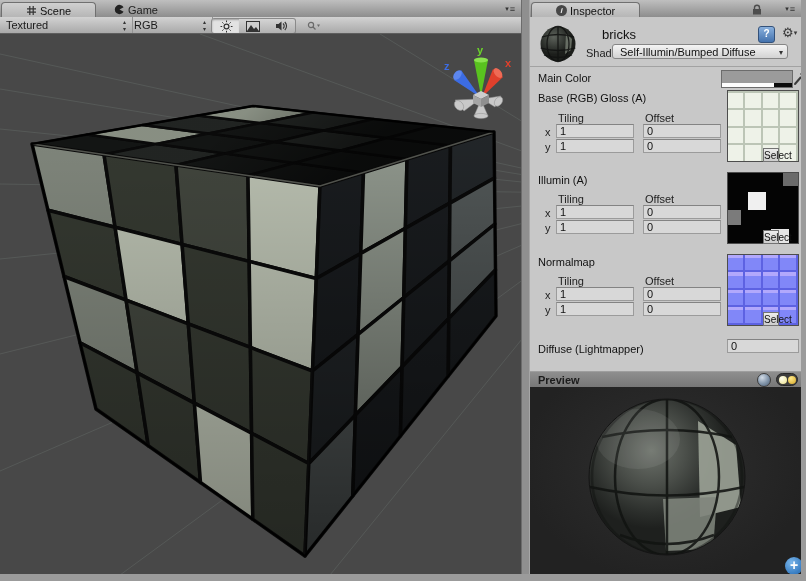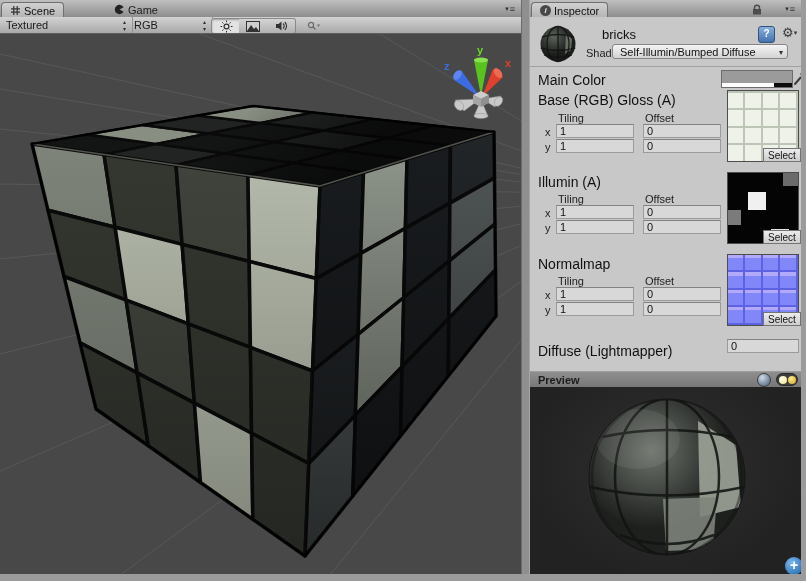--- a/index.html
+++ b/index.html
@@ -4,55 +4,55 @@
 <style>
   html,body{margin:0;padding:0;background:#6f6f6f;}
   #app{position:relative;width:806px;height:581px;overflow:hidden;
        font-family:"Liberation Sans",sans-serif;background:#c8c8c8;
        -webkit-font-smoothing:antialiased;}
   .abs{position:absolute;}
   
   .tabbar{background:linear-gradient(#bfbfbf,#8d8d8d);border-bottom:1px solid #6f6f6f;height:17px;}
   .tab{position:absolute;top:2px;height:15px;border:1px solid #707070;border-bottom:none;
        border-radius:4px 4px 0 0;background:linear-gradient(#d0d0d0,#b4b4b4);
-       display:flex;align-items:center;gap:3px;padding:0 8px;font-size:11px;color:#111;}
+       display:flex;align-items:center;gap:3px;padding:0 24px;font-size:11px;color:#111;}
   .tabghost{position:absolute;top:2px;height:15px;display:flex;align-items:center;gap:3px;
        padding:0 6px;font-size:11px;color:#222;}
   .panelmenu{position:absolute;top:4px;font-size:9px;color:#333;display:flex;align-items:center;cursor:default;}
   .panelmenu .tri{font-size:7px;margin-right:1px;}
   
   #scene-toolbar{background:linear-gradient(#d2d2d2,#a9a9a9);border-bottom:1px solid #7a7a7a;}
   .tpop{position:absolute;top:0;height:16px;line-height:16px;font-size:11px;color:#1a1a1a;
         padding:0 6px;border-right:1px solid #939393;}
   .updown{position:absolute;right:4px;top:0;line-height:7px;font-size:6px;color:#333;text-align:center;}
   .tbtn{position:absolute;top:1px;height:14px;width:28px;border:1px solid #8a8a8a;border-left:none;
         background:linear-gradient(#d4d4d4,#b2b2b2);display:flex;align-items:center;justify-content:center;}
   .tbtn.first{border-left:1px solid #8a8a8a;border-radius:3px 0 0 3px;}
   .tbtn.last{border-radius:0 3px 3px 0;}
   .tbtn.pressed{background:#e2e2e2;box-shadow:inset 0 1px 2px rgba(0,0,0,.3);}
   .searchf{position:absolute;left:302px;top:2px;width:196px;height:13px;border-radius:7px;
         background:#d9d9d9;border:1px solid #8b8b8b;box-shadow:inset 0 1px 2px rgba(0,0,0,.25);
         font-family:"Liberation Sans",sans-serif;font-size:10px;color:#666;padding:0 8px 0 18px;outline:none;}
   
   #inspector-body{background:#c8c8c8;font-size:11px;color:#111;}
-  .lbl{position:absolute;font-size:14px;color:#111;white-space:nowrap;}
+  .lbl{position:absolute;font-size:11px;color:#111;white-space:nowrap;}
   .mini{position:absolute;font-size:11px;color:#222;}
   .axis{position:absolute;font-size:11px;color:#222;}
   .ufield{position:absolute;height:14px;background:#d8d8d8;border:1px solid #9b9b9b;border-top-color:#838383;
         font-family:"Liberation Sans",sans-serif;font-size:11px;color:#111;padding:0 3px;box-sizing:border-box;outline:none;}
   .thumb{position:absolute;width:72px;height:72px;border:1px solid #4d4d4d;box-sizing:border-box;}
   .thumb-base{background-color:#eef2e8;background-image:
         repeating-linear-gradient(90deg,transparent 0 15.5px,#bcc5b6 15.5px 17.5px),
         repeating-linear-gradient(0deg,transparent 0 15.5px,#bcc5b6 15.5px 17.5px);}
   .thumb-illumin{background:#040404;}
   .thumb-illumin div{position:absolute;}
   .thumb-normal{background-color:#8187f8;background-image:
         repeating-linear-gradient(90deg,transparent 0 15.5px,#5d62e2 15.5px 17.5px),
         repeating-linear-gradient(180deg,#b2a8fc 0 3px,transparent 3px 15.5px,#5d62e2 15.5px 17.5px);}
-  .selbtn{position:absolute;width:38px;height:14px;font-size:10px;line-height:13px;text-align:center;
+  .selbtn{position:absolute;width:16px;height:14px;font-size:10px;line-height:13px;text-align:center;
         background:linear-gradient(#ececec,#cdcdcd);border:1px solid #737373;box-sizing:border-box;color:#111;}
   .uddl{position:absolute;height:15px;background:linear-gradient(#f4f4f4,#d3d3d3);border:1px solid #868686;
         border-radius:3px;font-size:11px;line-height:14px;color:#111;padding:0 16px 0 7px;box-sizing:border-box;white-space:nowrap;}
   .uddl .dar{position:absolute;right:4px;top:1px;font-size:8px;color:#333;}
   .helpbtn{position:absolute;width:15px;height:15px;border-radius:3px;border:1px solid #33517a;
         background:linear-gradient(#89b0dd,#4472ad);color:#fff;font-size:10px;font-weight:bold;
         text-align:center;line-height:14px;}
   .gearbtn{position:absolute;font-size:13px;color:#3a3a3a;line-height:14px;}
   .gearbtn .tri{font-size:7px;vertical-align:2px;color:#3a3a3a;}
   .swatch{position:absolute;background:#9b9b9b;border:1px solid #6c6c6c;}

